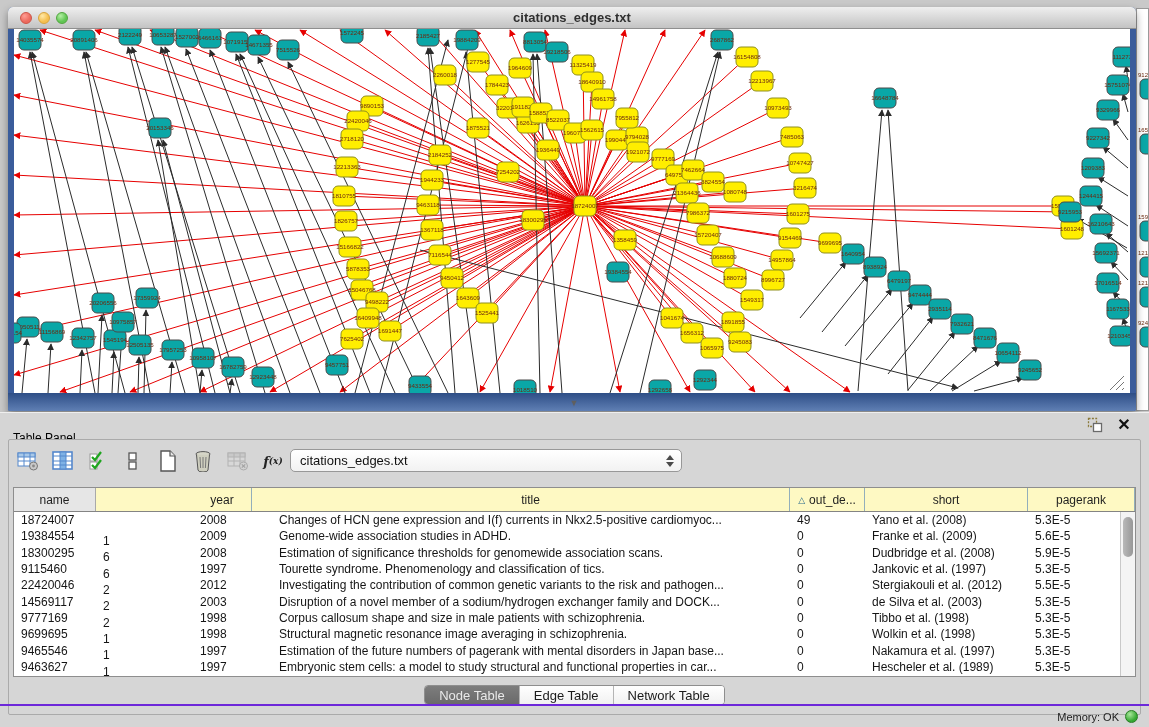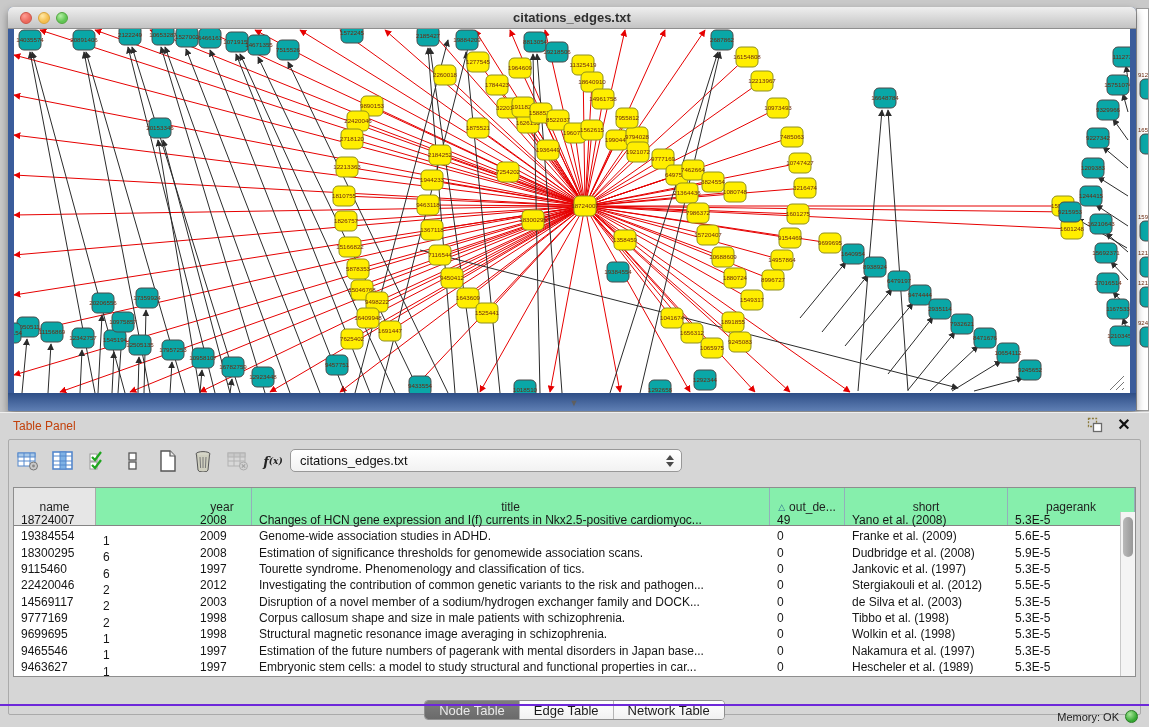--- a/index.html
+++ b/index.html
@@ -23,54 +23,54 @@
   .bottom-frame { position:absolute; left:0; bottom:0; right:0; height:18px; background:linear-gradient(#2e4e86,#5f7fb4); border-radius:0 0 2px 2px; }
   #graph-svg { position:absolute; left:0; top:0; }
   .resize-grip line { stroke:#777; stroke-width:1; }
 
   
   .splitter-handle { position:absolute; left:566px; top:396px; width:16px; height:14px; color:#5f5f5f; font-size:9px; text-align:center; line-height:14px; cursor:row-resize; z-index:5; }
 
   
   .table-panel { position:absolute; left:0; top:412px; width:1149px; height:315px; background:#d5d5d5; border-top:1px solid #efefef; }
   .panel-header { position:absolute; left:0; top:0; right:0; height:26px; }
-  .panel-title { position:absolute; left:13px; top:6px; font-size:12px; color:#c2410c; }
+  .panel-title { position:absolute; left:13px; top:18px; font-size:12px; color:#000000; }
   .float-btn { position:absolute; right:44px; top:4px; width:18px; height:18px; cursor:pointer; }
   .close-btn { position:absolute; right:16px; top:2px; width:18px; height:20px; font-size:16px; font-weight:bold; color:#111; text-align:center; cursor:pointer; }
 
   .panel-body { position:absolute; left:8px; right:8px; top:26px; height:276px; border:1px solid #aaaaaa; border-radius:2px; background:#d6d6d6; }
 
   
   .toolbar { position:absolute; left:6px; top:7px; height:28px; display:flex; align-items:center; gap:9px; }
   .tool-btn { width:26px; height:26px; display:flex; align-items:center; justify-content:center; cursor:pointer; }
   .fx { font-family:"DejaVu Serif", serif; font-style:italic; font-weight:bold; font-size:13px; color:#222; }
   .fx small { font-size:9px; font-style:italic; }
   .combo { position:absolute; left:281px; top:9px; width:392px; height:23px; background:linear-gradient(#ffffff,#f2f2f2); border:1px solid #989898; border-radius:5px; display:flex; align-items:center; cursor:pointer; }
   .combo-text { flex:1; font-size:13px; color:#111; padding-left:9px; }
   .combo-arrows { width:18px; display:flex; flex-direction:column; align-items:center; gap:2px; padding-right:4px; }
   .combo-arrows i { width:0; height:0; border-left:4px solid transparent; border-right:4px solid transparent; }
   .arr-up { border-bottom:5px solid #4a4a4a; }
   .arr-dn { border-top:5px solid #4a4a4a; }
 
   
   .table-wrap { position:absolute; left:4px; right:4px; top:47px; height:190px; background:#fff; border:1px solid #8e8e8e; overflow:hidden; }
-  .thead { display:flex; height:38px; background:#86efac; border-bottom:1px solid #848484; }
+  .thead { display:flex; height:24px; background:#fef9c3; border-bottom:1px solid #848484; }
   .th { font-size:12px; color:#1f1f1f; display:flex; align-items:center; justify-content:center; border-right:1px solid #93afbb; overflow:hidden; white-space:nowrap; cursor:pointer; }
   .th.gray { background:#e6e6e6; border-right:1px solid #a9a9a9; }
   .sort { color:#2e6e8e; font-size:9px; margin-right:4px; }
   .tbody { position:absolute; top:24px; left:0; right:15px; bottom:0; overflow:hidden; }
   .tr { display:flex; height:16.3px; align-items:center; cursor:default; }
   .td { font-size:12px; color:#151515; white-space:nowrap; overflow:hidden; padding-left:7px; }
-  .c0{width:82px;} .c1{width:97px;margin-top:42px;} .c2{width:59px;} .c3{width:518px;} .c4{width:75px;} .c5{width:163px;} .c6{flex:1;}
+  .c0{width:82px;} .c1{width:97px;margin-top:42px;} .c2{width:59px;} .c3{width:518px;margin-left:20px;} .c4{width:75px;} .c5{width:163px;} .c6{flex:1;}
   .vscroll { position:absolute; top:24px; right:0; width:15px; bottom:0; background:#f4f4f4; border-left:1px solid #c9c9c9; }
   .vthumb { position:absolute; left:2px; top:5px; width:10px; height:40px; border-radius:5px; background:linear-gradient(90deg,#b9b9b9,#989898); }
 
   
   .tabs { position:absolute; left:0; right:0; top:245px; display:flex; justify-content:center; }
-  .tabgroup { display:flex; border:1px solid #8e8e8e; border-radius:4px; overflow:hidden; height:20px; background:#fff;margin-top:15px; }
+  .tabgroup { display:flex; border:1px solid #8e8e8e; border-radius:4px; overflow:hidden; height:20px; background:#fff; }
   .tab { font-size:13px; color:#1b1b1b; padding:0 14px; display:flex; align-items:center; cursor:pointer; border-right:1px solid #b5b5b5; background:linear-gradient(#ffffff,#f1f1f1); }
   .tab:last-child { border-right:none; }
   .tab.sel { background:linear-gradient(#7d7d7d,#6a6a6a); color:#e9e9e9; }
 
   
   .statusbar { position:absolute; left:0; right:0; bottom:0; height:23px; border-top:2px solid #6d28d9; }
   .memory { position:absolute; right:30px; top:5px; font-size:11px; color:#222; }
   .memdot { position:absolute; right:11px; top:4px; width:13px; height:13px; border-radius:50%; background:radial-gradient(circle at 35% 30%, #a9e79b, #35a832 65%); border:1px solid #277c23; }
 </style>
 </head>

